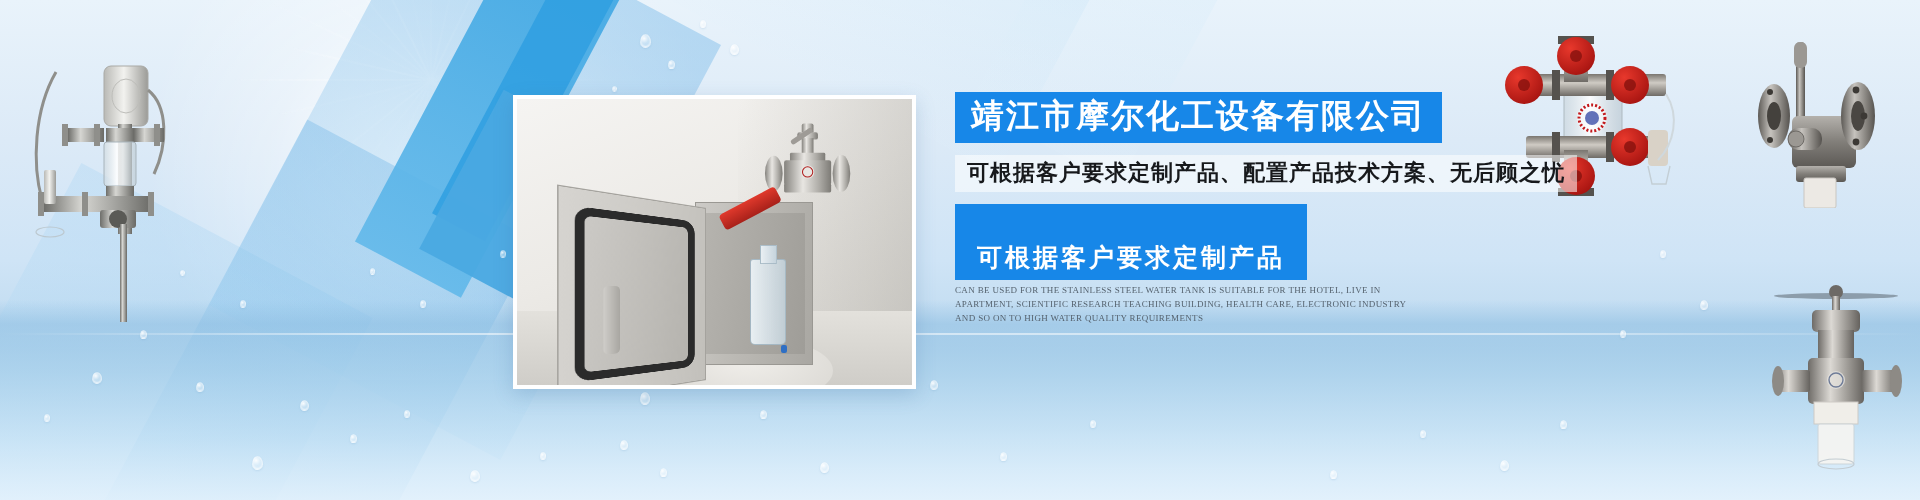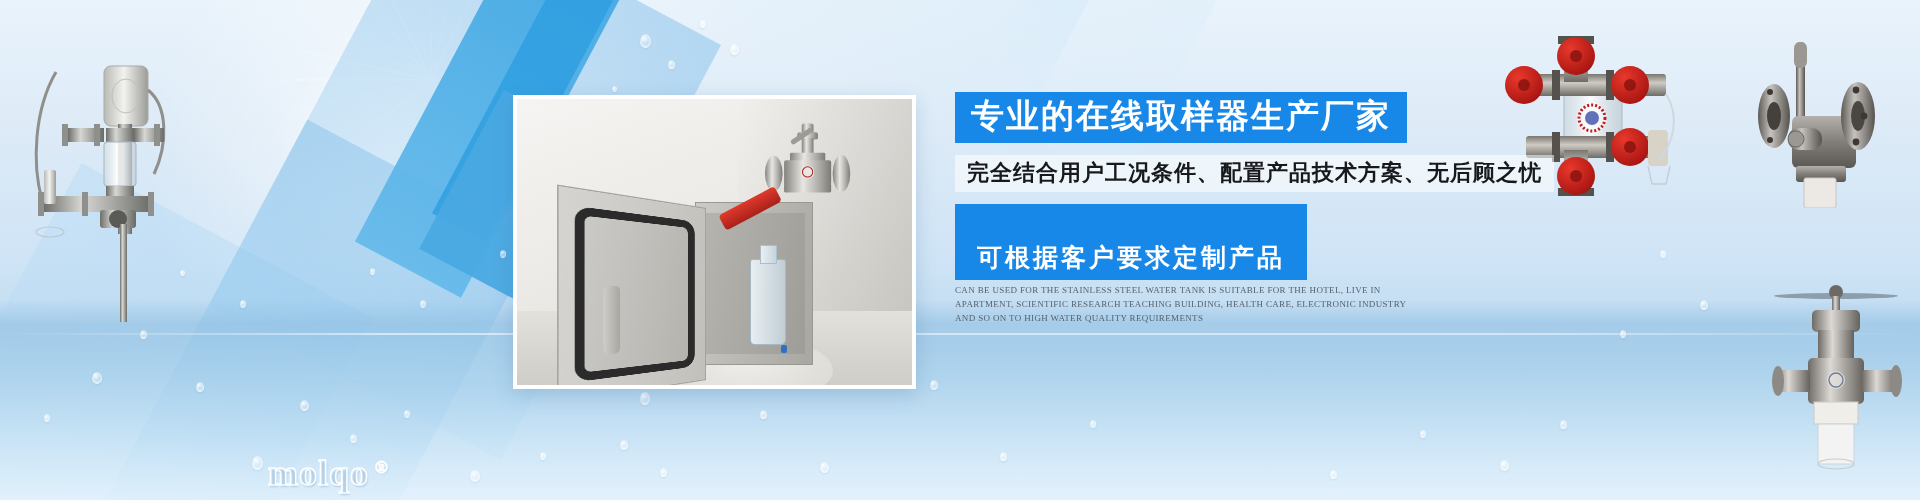--- a/index.html
+++ b/index.html
@@ -506,32 +506,28 @@
           <rect x="44" y="30" width="34" height="7" rx="3" fill="#9e9b96" transform="rotate(-34 44 30)"></rect>
         </svg>
       </div>
       <div class="ph-redhandle"></div>
     </div>
   </div>
 
   <div class="copy">
 
     <div class="headline-bar">
-      <div class="t">专业的在线取样器生产厂家</div>
+      <div class="t">靖江市摩尔化工设备有限公司</div>
     </div>
 
     <div class="subline-bar">
-      <div class="t">完全结合用户工况条件、配置产品技术方案、无后顾之忧</div>
+      <div class="t">可根据客户要求定制产品、配置产品技术方案、无后顾之忧</div>
     </div>
 
     <div class="cta-bar">
       <div class="t">可根据客户要求定制产品</div>
     </div>
 
     <div class="eng-copy">CAN BE USED FOR THE STAINLESS STEEL WATER TANK IS SUITABLE FOR THE HOTEL, LIVE IN APARTMENT, SCIENTIFIC RESEARCH TEACHING BUILDING, HEALTH CARE, ELECTRONIC INDUSTRY AND SO ON TO HIGH WATER QUALITY REQUIREMENTS</div>
   </div>
 
-  <div class="brand">
-    <span class="word">molqo</span>
-    <span class="reg">®</span>
-  </div>
 
 </div>
 
 </body></html>

